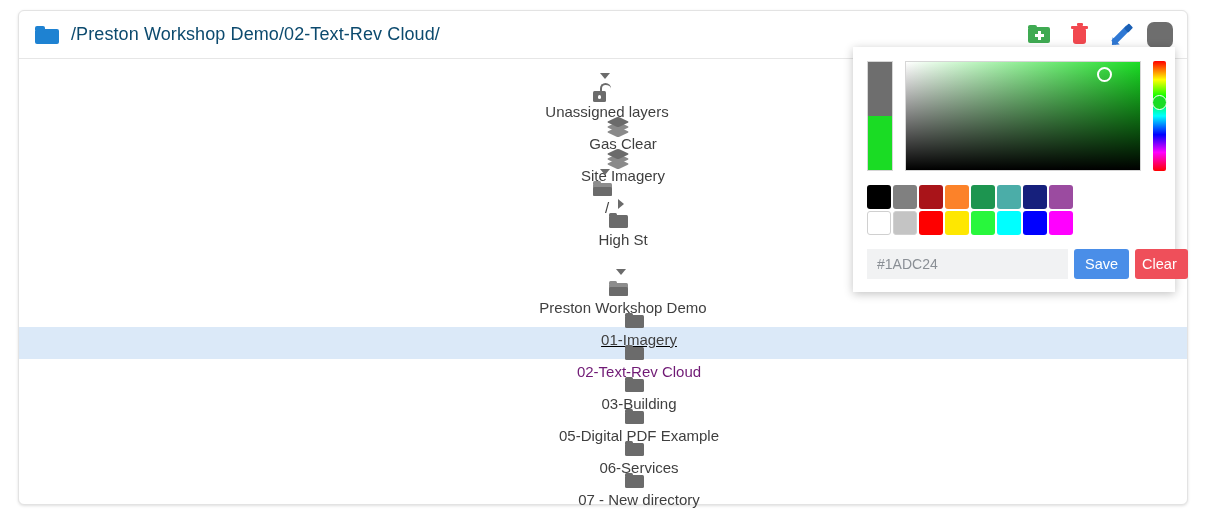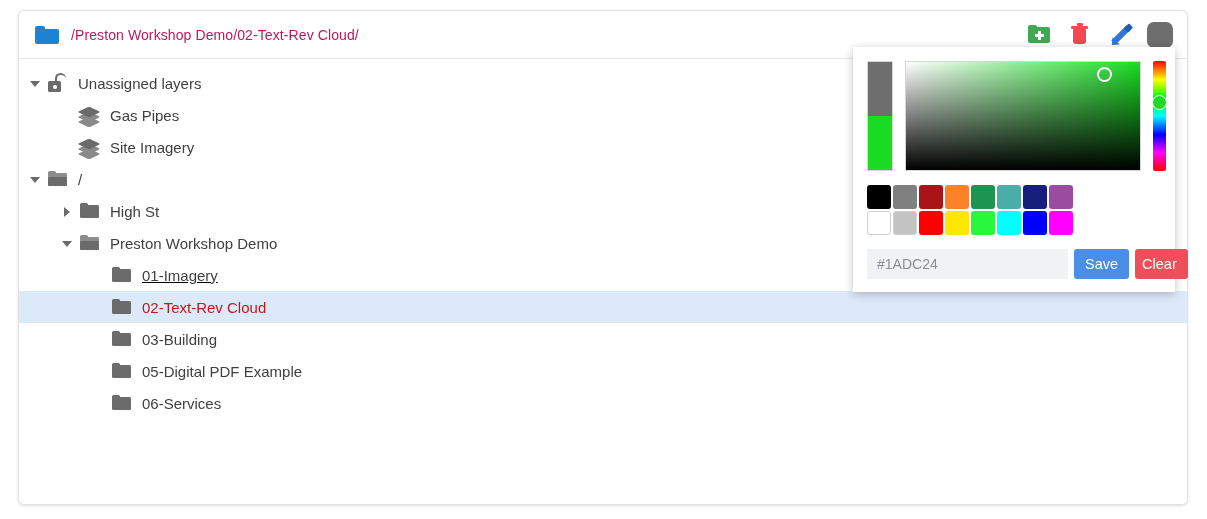--- a/index.html
+++ b/index.html
@@ -50,22 +50,22 @@
     border-radius: 2px 2px 0 0;
   }
   .header-folder-icon .body {
     position: absolute;
     left: 0; top: 3px;
     width: 24px; height: 15px;
     background: #1e82d2;
     border-radius: 2px;
   }
   .header-path {
-    font-size: 14px;
-    color: #be185d;
+    font-size: 18px;
+    color: #0c4a6e;
     letter-spacing: 0.1px;
     white-space: nowrap;
   }
   .header-tools {
     margin-left: auto;
     display: flex;
     align-items: center;
     gap: 14px;
   }
   .tool-btn {
@@ -153,31 +153,32 @@
     padding-top: 8px;
     position: relative;
   }
   .tree-row {
     display: flex;
     align-items: center;
     height: 32px;
     padding-left: 8px;
     cursor: pointer;
     box-sizing: border-box;
+    flex-direction: column;
   }
   .tree-row.selected {
     background: #dbe9f8;
   }
   .tree-row .label {
     font-size: 15px;
     color: #3f3f3f;
     white-space: nowrap;
   }
   .tree-row.selected .label {
-    color: #b91c1c;
+    color: #701a75;
   }
 
   .arrow {
     width: 16px;
     height: 16px;
     position: relative;
     flex: 0 0 auto;
     margin-right: 4px;
     cursor: pointer;
   }
@@ -441,21 +442,21 @@
         </div>
         <div class="label">Unassigned layers</div>
       </div>
       <div class="tree-row" style="padding-left: 40px;">
         <div class="arrow none"></div>
         <div class="t-icon ic-layers">
           <div class="d d3"></div>
           <div class="d d2"></div>
           <div class="d d1"></div>
         </div>
-        <div class="label">Gas Pipes</div>
+        <div class="label">Gas Clear</div>
       </div>
       <div class="tree-row" style="padding-left: 40px; text-align: right;">
         <div class="arrow none"></div>
         <div class="t-icon ic-layers">
           <div class="d d3"></div>
           <div class="d d2"></div>
           <div class="d d1"></div>
         </div>
         <div class="label">Site Imagery</div>
       </div>
@@ -469,21 +470,21 @@
         <div class="label">/</div>
       </div>
       <div class="tree-row" style="padding-left: 40px;">
         <div class="arrow right"></div>
         <div class="t-icon ic-folder">
           <div class="tab"></div>
           <div class="body"></div>
         </div>
         <div class="label">High St</div>
       </div>
-      <div class="tree-row" style="padding-left: 40px;">
+      <div class="tree-row" style="padding-left: 40px; margin-top: 36px;">
         <div class="arrow down"></div>
         <div class="t-icon ic-folder-open">
           <div class="tab"></div>
           <div class="back"></div>
           <div class="front"></div>
         </div>
         <div class="label">Preston Workshop Demo</div>
       </div>
       <div class="tree-row" style="padding-left: 72px; text-decoration: underline;">
         <div class="arrow none"></div>
@@ -517,20 +518,28 @@
         </div>
         <div class="label">05-Digital PDF Example</div>
       </div>
       <div class="tree-row" style="padding-left: 72px;">
         <div class="arrow none"></div>
         <div class="t-icon ic-folder">
           <div class="tab"></div>
           <div class="body"></div>
         </div>
         <div class="label">06-Services</div>
+      </div>
+      <div class="tree-row" style="padding-left: 72px;">
+        <div class="arrow none"></div>
+        <div class="t-icon ic-folder">
+          <div class="tab"></div>
+          <div class="body"></div>
+        </div>
+        <div class="label">07 - New directory</div>
       </div>
     </div>
 
   <div class="picker">
 
     <div class="picker-top">
       <div class="preview-strip">
         <div class="preview-old" id="preview-old" style="background: rgb(110, 110, 110);"></div>
         <div class="preview-new" id="preview-new" style="background: rgb(26, 220, 36);"></div>
       </div>

